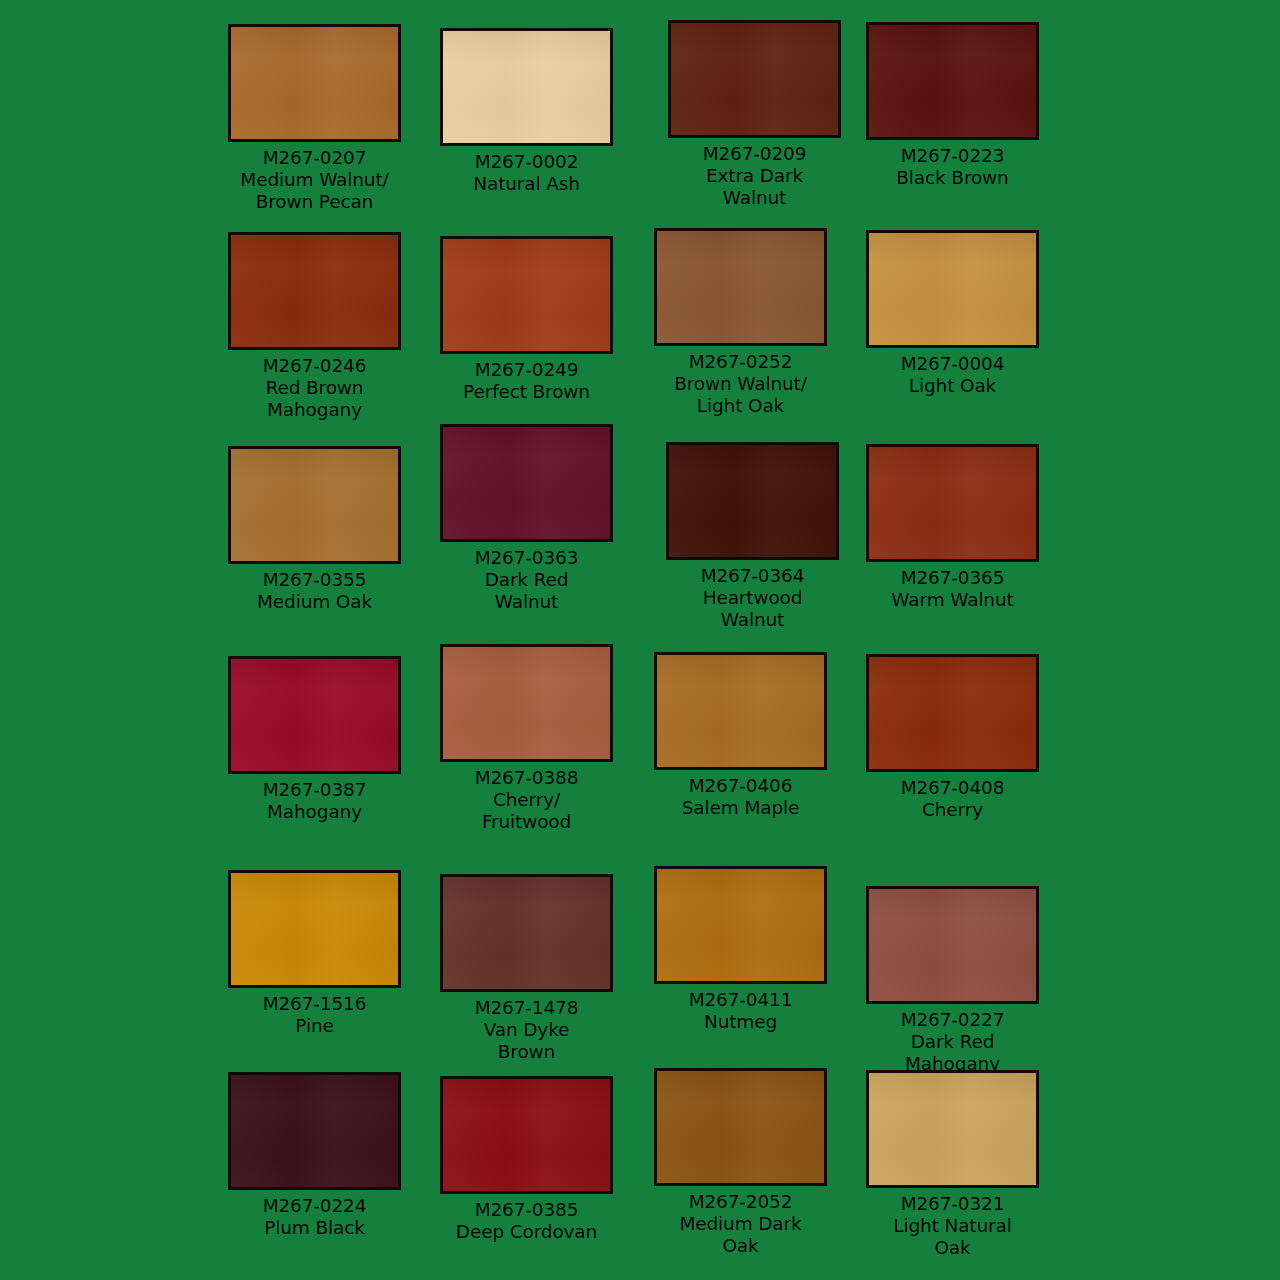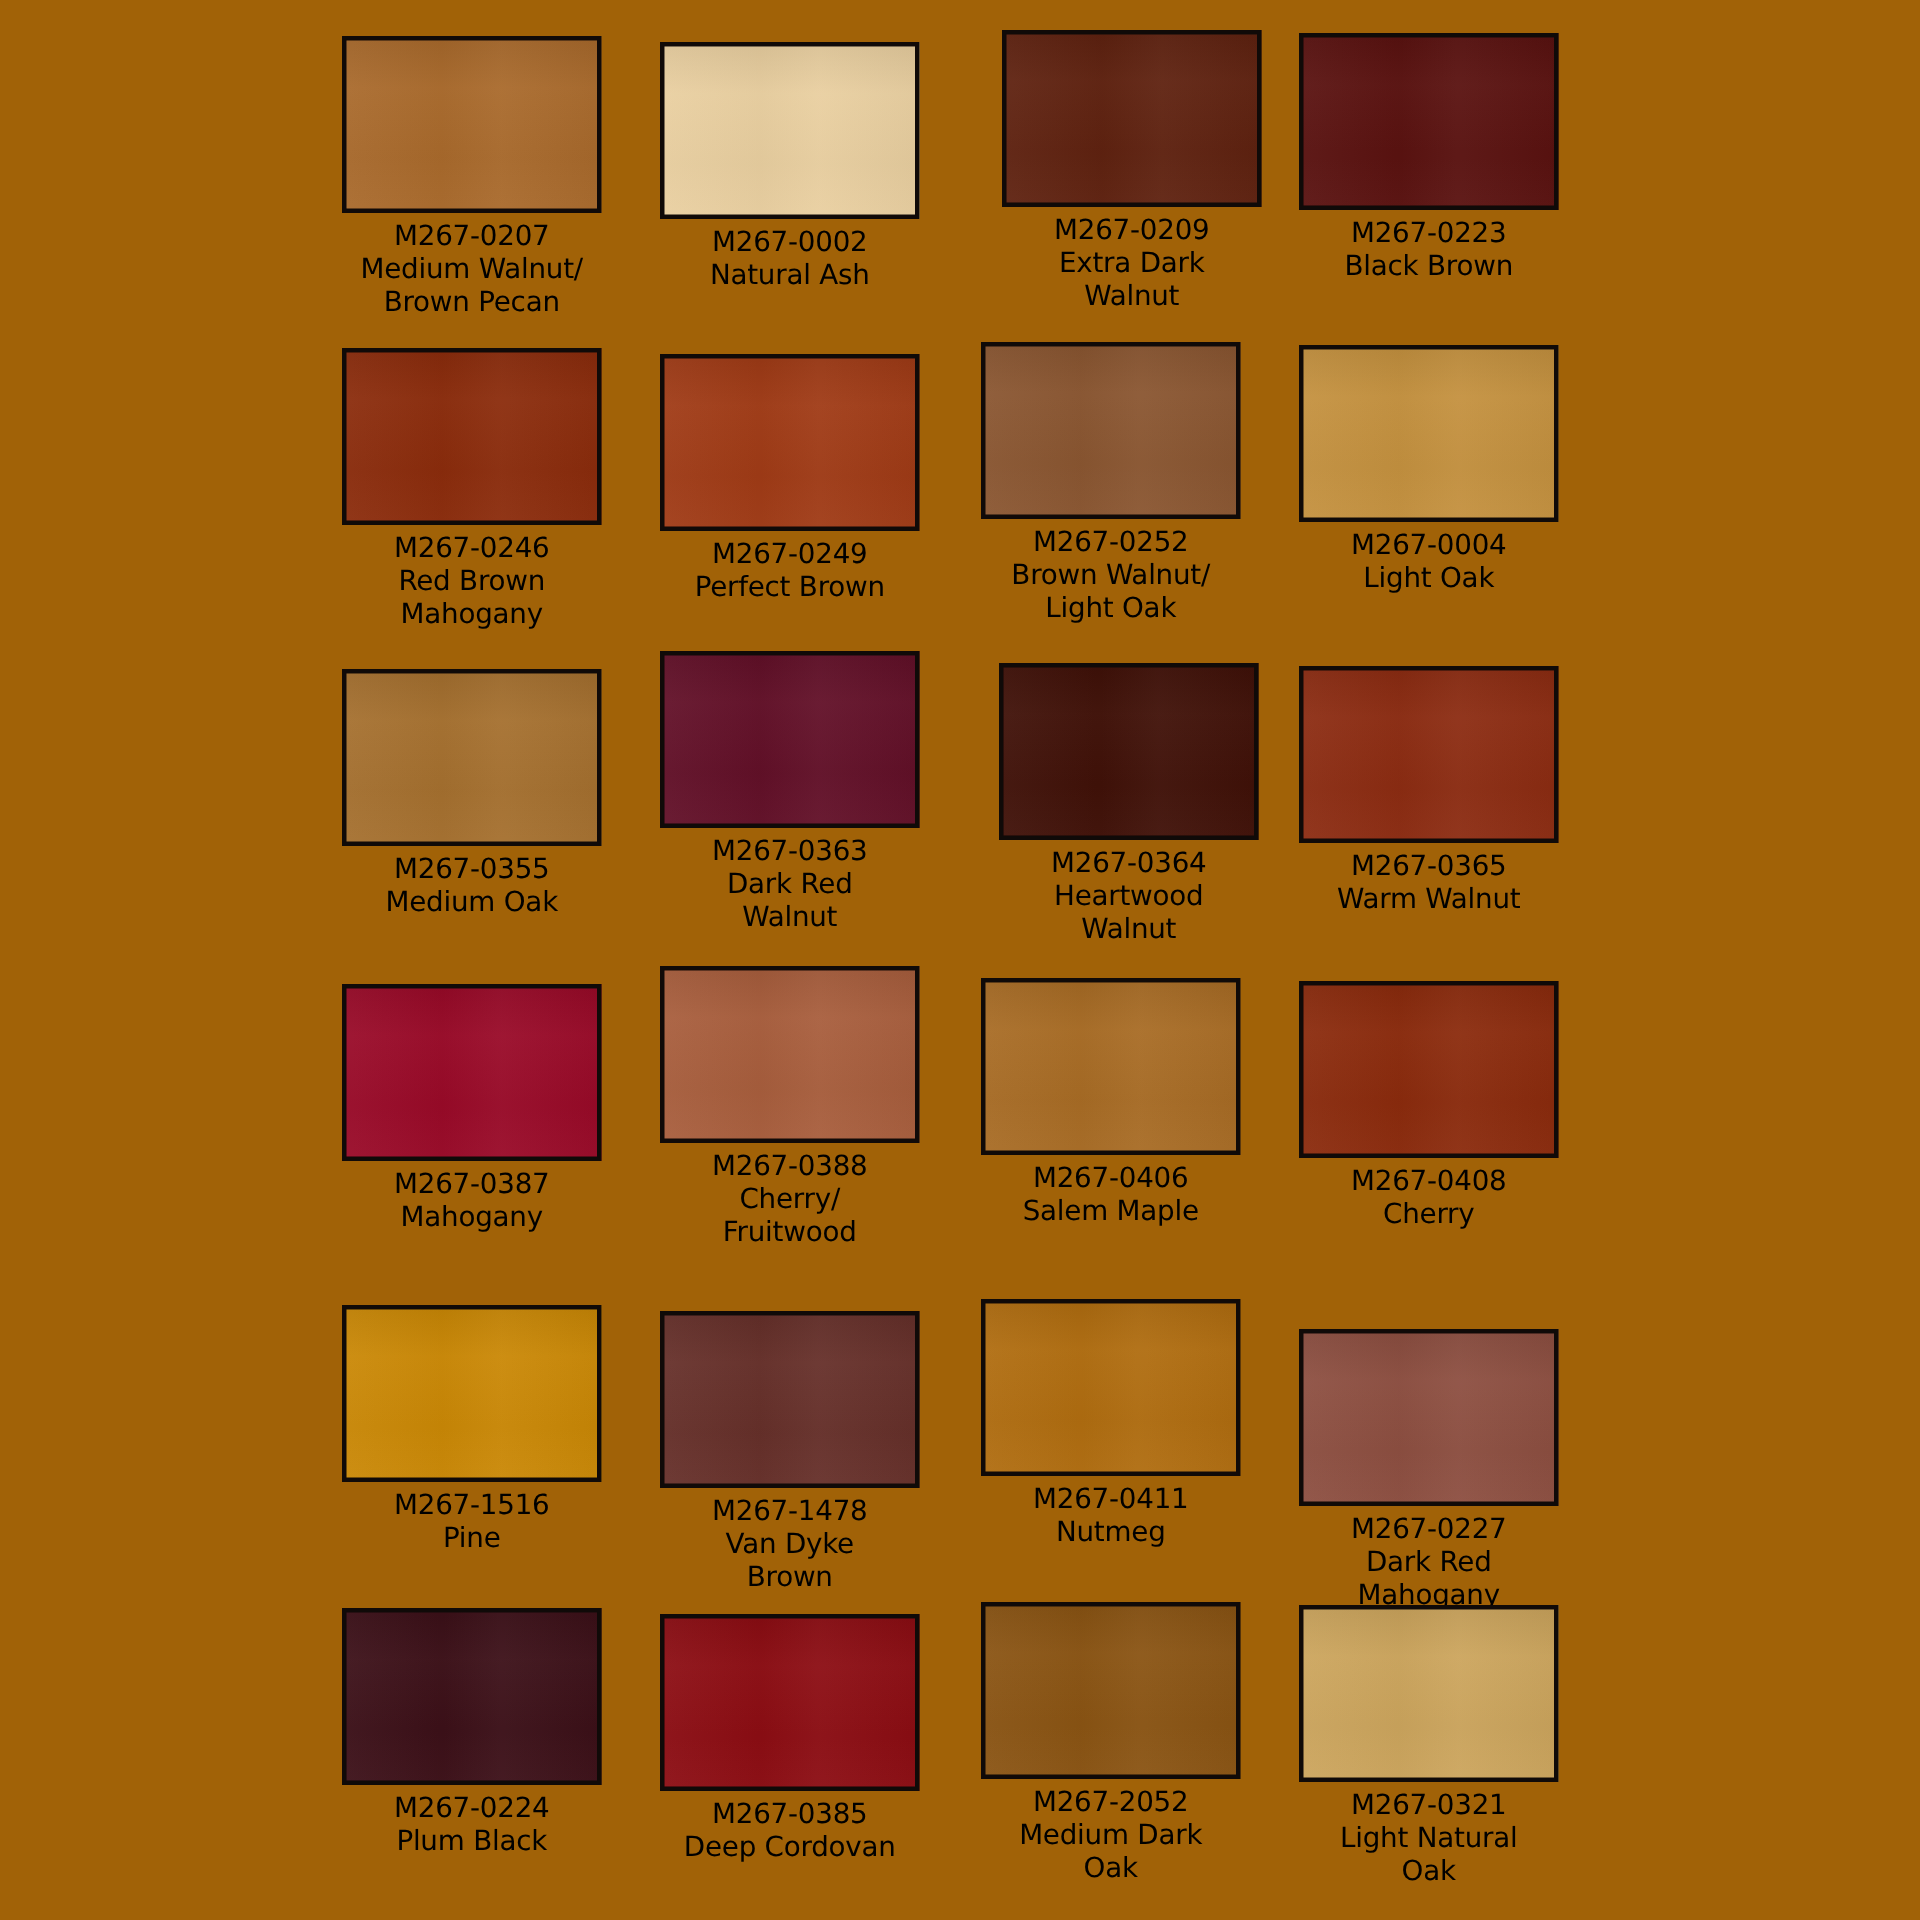--- a/index.html
+++ b/index.html
@@ -11,21 +11,21 @@
     width: 1280px;
     height: 1280px;
     overflow: hidden;
     font-family: "DejaVu Sans", sans-serif;
     color: #000000;
   }
   #chart {
     position: relative;
     width: 1280px;
     height: 1280px;
-    background: #a16207;
+    background: #15803d;
   }
   .swatch-cell {
     position: absolute;
     width: 213px;
     display: flex;
     flex-direction: column;
     align-items: center;
   }
   .swatch-chip {
     width: 173px;
@@ -114,21 +114,21 @@
         <div class="grain"></div>
       </div>
       <div class="swatch-label"><span class="swatch-code">M267-0004</span><span class="swatch-name">Light Oak</span></div>
     </div>
     <div class="swatch-cell" style="left: 208px; top: 446px;">
       <div class="swatch-chip" style="background: rgb(165, 112, 47); border-color: rgb(16, 10, 8);">
         <div class="grain"></div>
       </div>
       <div class="swatch-label"><span class="swatch-code">M267-0355</span><span class="swatch-name">Medium Oak</span></div>
     </div>
-    <div class="swatch-cell" style="left: 420px; top: 434px;">
+    <div class="swatch-cell" style="left: 420px; top: 424px;">
       <div class="swatch-chip" style="background: rgb(98, 16, 40); border-color: rgb(16, 10, 8);">
         <div class="grain"></div>
       </div>
       <div class="swatch-label"><span class="swatch-code">M267-0363</span><span class="swatch-name">Dark Red
 Walnut</span></div>
     </div>
     <div class="swatch-cell" style="left: 646px; top: 442px;">
       <div class="swatch-chip" style="background: rgb(64, 17, 8); border-color: rgb(16, 10, 8);">
         <div class="grain"></div>
       </div>

